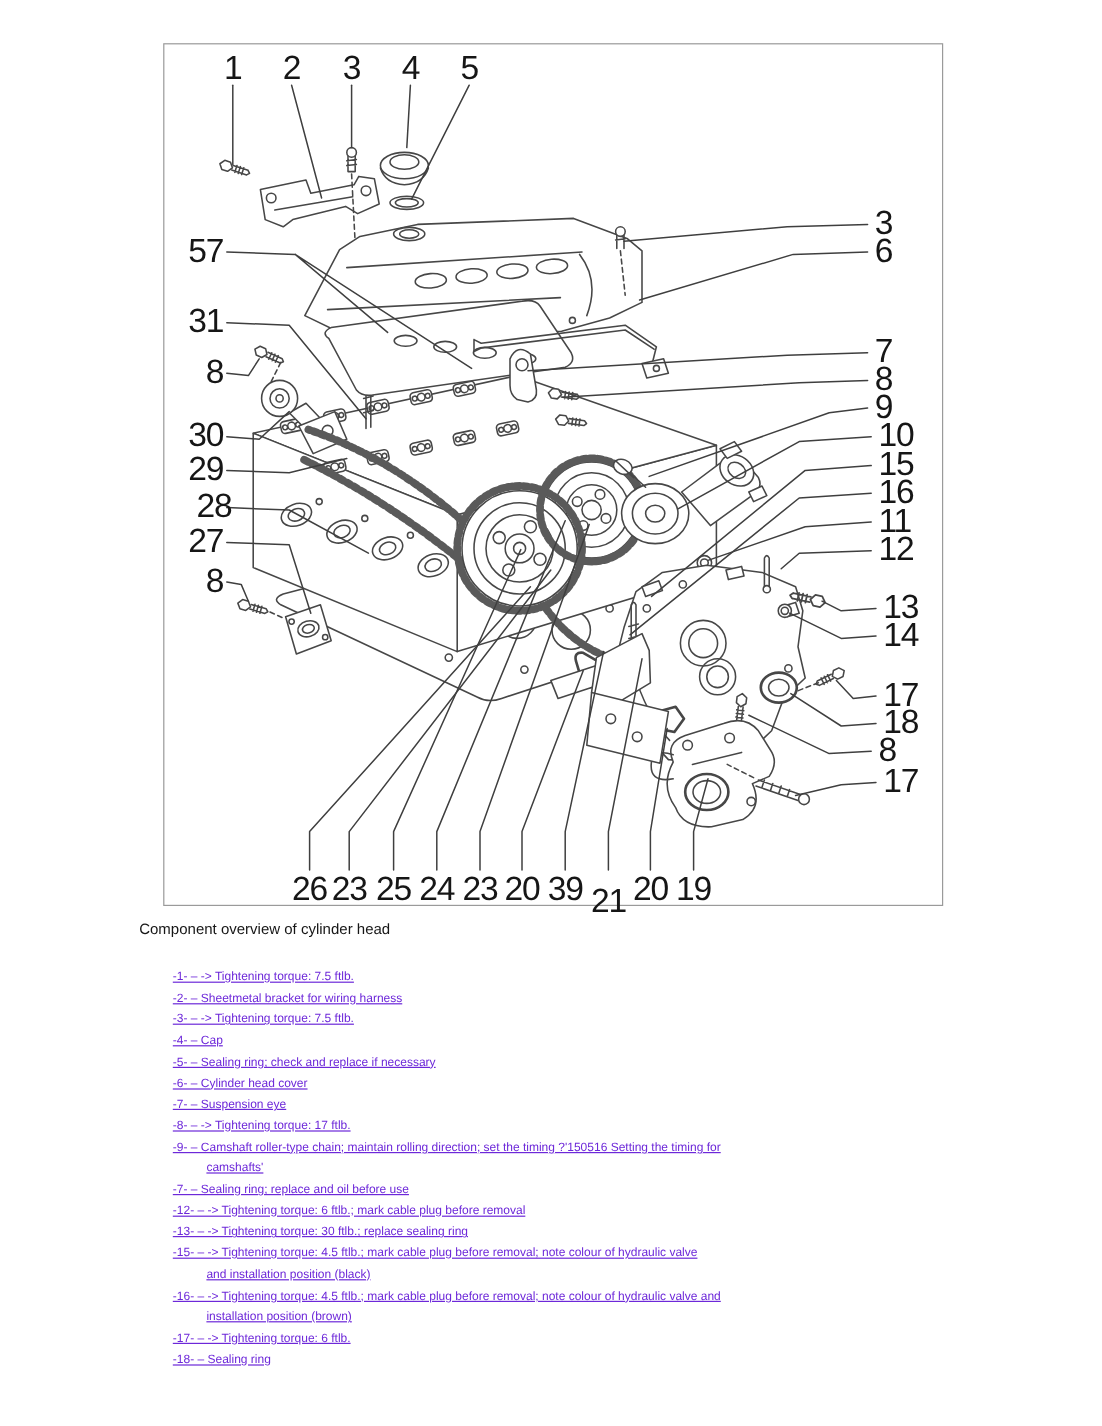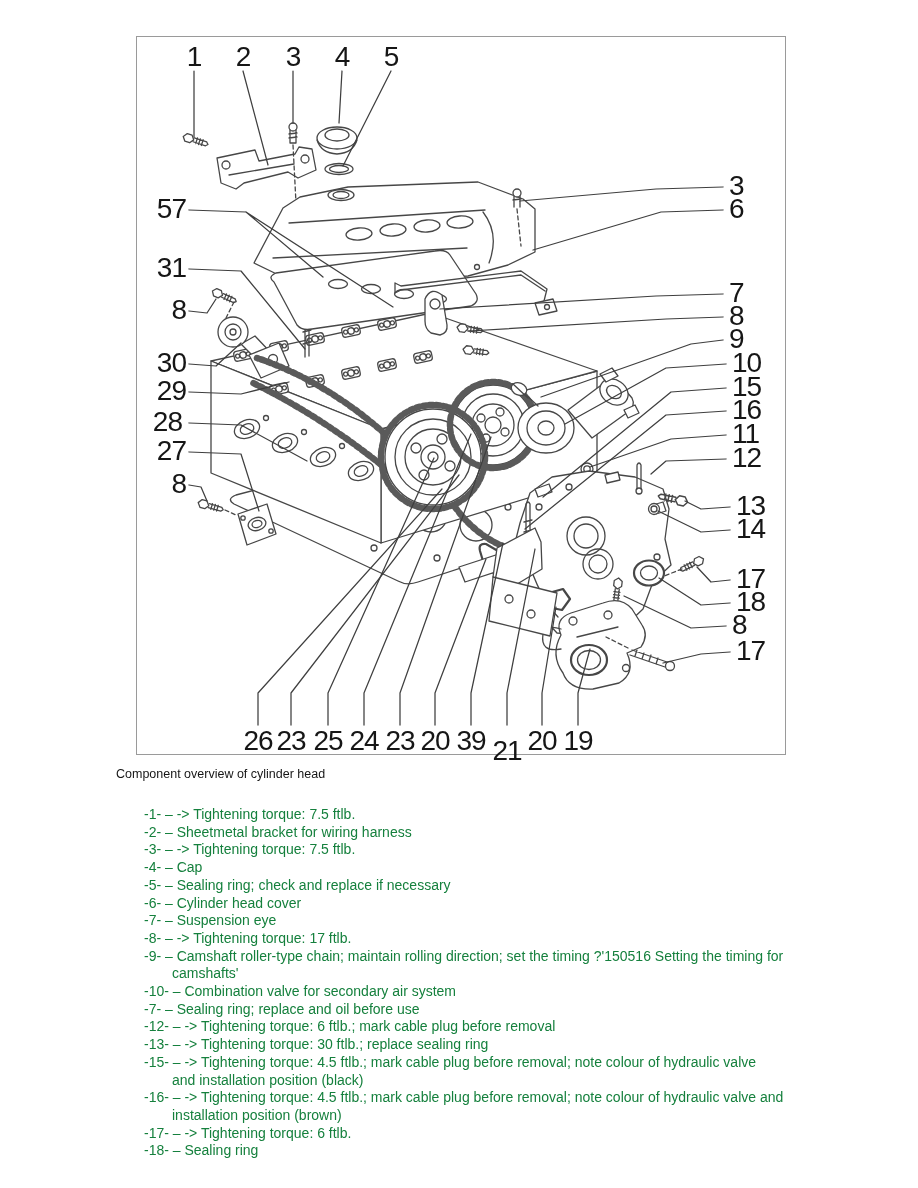--- a/index.html
+++ b/index.html
@@ -11,22 +11,22 @@
       stroke:#474747;stroke-width:1.3;fill:none;stroke-linecap:round;stroke-linejoin:round;}
   .art .wf{fill:#ffffff;}
   .art .chain path,.art .chain circle{stroke:#5a5a5a;stroke-width:6.5;stroke-dasharray:3.5 3.2;fill:none;}
   .art .lead path{stroke:#3f3f3f;stroke-width:1.25;fill:none;}
   .art .dash{stroke-dasharray:4 3;}
   .art .thk{stroke-width:2.2;}
   .co{position:absolute;font-size:28px;line-height:1;letter-spacing:-1px;color:#161616;}
   .caption{position:absolute;left:116px;top:767px;width:650px;text-align:left;
            font-size:12.5px;color:#161616;}
   .legend{position:absolute;left:144px;top:806px;width:758px;}
-  .legend .li{font-size:14px;line-height:17.7px;padding-left:28px;text-indent:-28px;
-              white-space:pre-wrap;color:#15803d;}
+  .legend .li{font-size:10px;line-height:17.7px;padding-left:28px;text-indent:-28px;
+              white-space:pre-wrap;color:#6d28d9;text-decoration:underline;}
 </style>
 </head>
 <body>
 
 <div class="page">
   <div class="dbox">
 
     <svg class="art" viewBox="0 0 648 717" width="648" height="717">
       <defs>
         <g id="bolt">
@@ -369,21 +369,21 @@
     <span class="co" style="left:599px;top:528px;width:44px">17</span>
     <span class="co" style="left:599px;top:551px;width:44px">18</span>
     <span class="co" style="left:595px;top:574px;width:44px">8</span>
     <span class="co" style="left:599px;top:600px;width:44px">17</span>
 
     <span class="co" style="left:5px;top:158px;width:44px;text-align:right">57</span>
     <span class="co" style="left:5px;top:217px;width:44px;text-align:right">31</span>
     <span class="co" style="left:5px;top:259px;width:44px;text-align:right">8</span>
     <span class="co" style="left:5px;top:312px;width:44px;text-align:right">30</span>
     <span class="co" style="left:5px;top:340px;width:44px;text-align:right">29</span>
-    <span class="co" style="left:1px;top:371px;width:44px;text-align:right">28</span>
+    <span class="co" style="left:12px;top:371px;width:44px;text-align:right">28</span>
     <span class="co" style="left:5px;top:400px;width:44px;text-align:right">27</span>
     <span class="co" style="left:5px;top:433px;width:44px;text-align:right">8</span>
 
     <span class="co" style="left:104px;top:690px;width:34px;text-align:center">26</span>
     <span class="co" style="left:137px;top:690px;width:34px;text-align:center">23</span>
     <span class="co" style="left:174px;top:690px;width:34px;text-align:center">25</span>
     <span class="co" style="left:210px;top:690px;width:34px;text-align:center">24</span>
     <span class="co" style="left:246px;top:690px;width:34px;text-align:center">23</span>
     <span class="co" style="left:281px;top:690px;width:34px;text-align:center">20</span>
     <span class="co" style="left:317px;top:690px;width:34px;text-align:center">39</span>
@@ -398,21 +398,20 @@
     <div class="li">-1- – -&gt; Tightening torque: 7.5 ftlb.</div>
     <div class="li">-2- – Sheetmetal bracket for wiring harness</div>
     <div class="li">-3- – -&gt; Tightening torque: 7.5 ftlb.</div>
     <div class="li">-4- – Cap</div>
     <div class="li">-5- – Sealing ring; check and replace if necessary</div>
     <div class="li">-6- – Cylinder head cover</div>
     <div class="li">-7- – Suspension eye</div>
     <div class="li">-8- – -&gt; Tightening torque: 17 ftlb.</div>
     <div class="li">-9- – Camshaft roller-type chain; maintain rolling direction; set the timing ?'150516 Setting the timing for
 camshafts'</div>
-    <div class="li">-10- – Combination valve for secondary air system</div>
     <div class="li">-7- – Sealing ring; replace and oil before use</div>
     <div class="li">-12- – -&gt; Tightening torque: 6 ftlb.; mark cable plug before removal</div>
     <div class="li">-13- – -&gt; Tightening torque: 30 ftlb.; replace sealing ring</div>
     <div class="li">-15- – -&gt; Tightening torque: 4.5 ftlb.; mark cable plug before removal; note colour of hydraulic valve
 and installation position (black)</div>
     <div class="li">-16- – -&gt; Tightening torque: 4.5 ftlb.; mark cable plug before removal; note colour of hydraulic valve and
 installation position (brown)</div>
     <div class="li">-17- – -&gt; Tightening torque: 6 ftlb.</div>
     <div class="li">-18- – Sealing ring</div>
 

